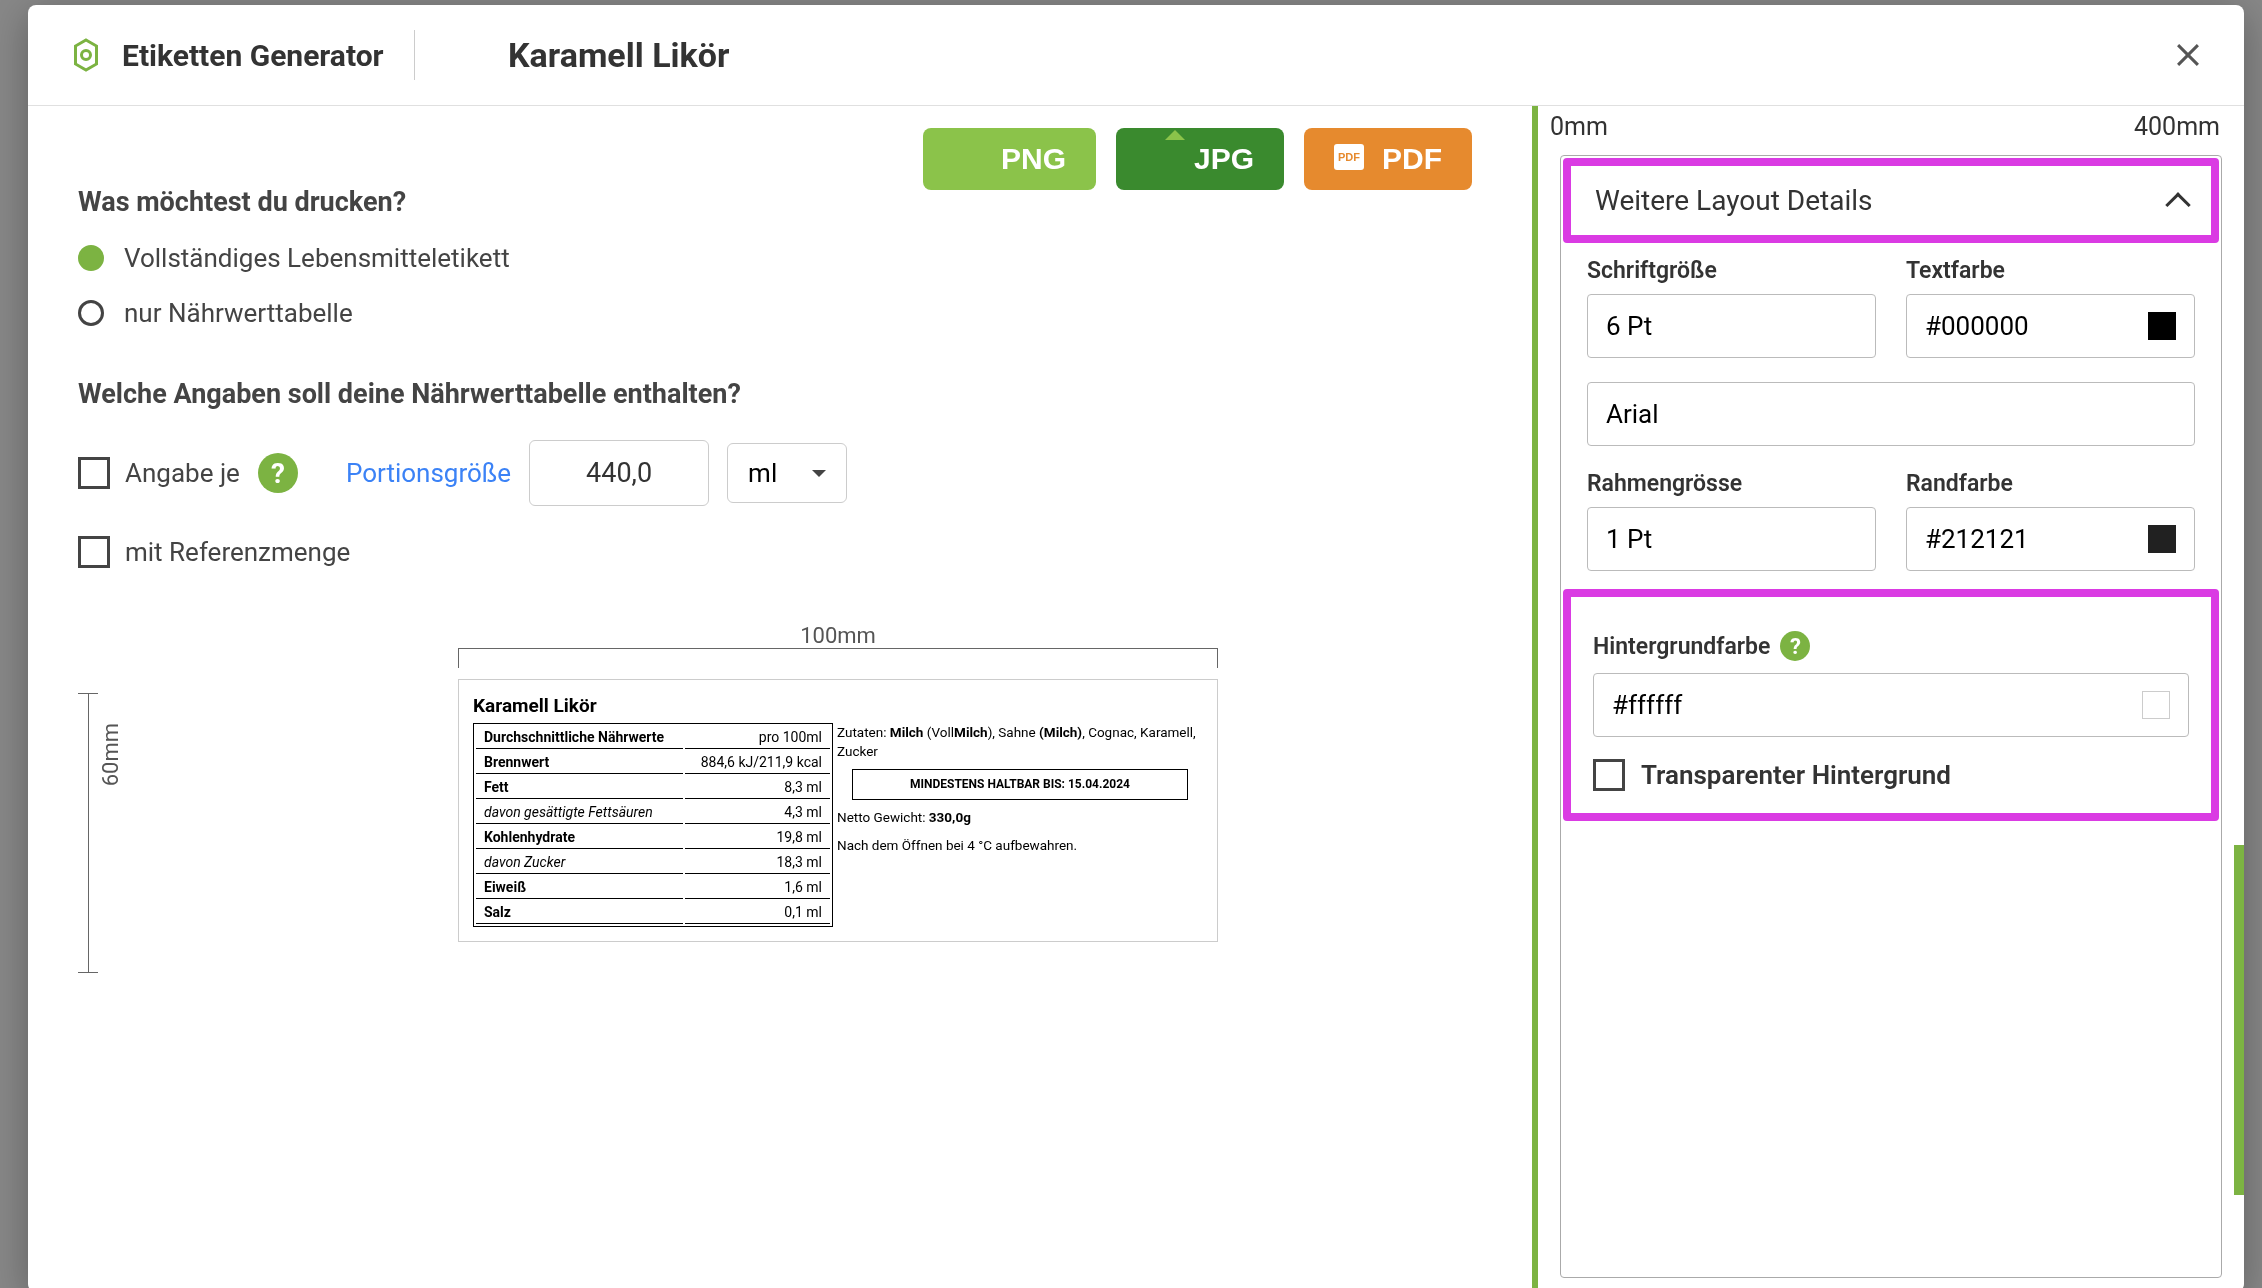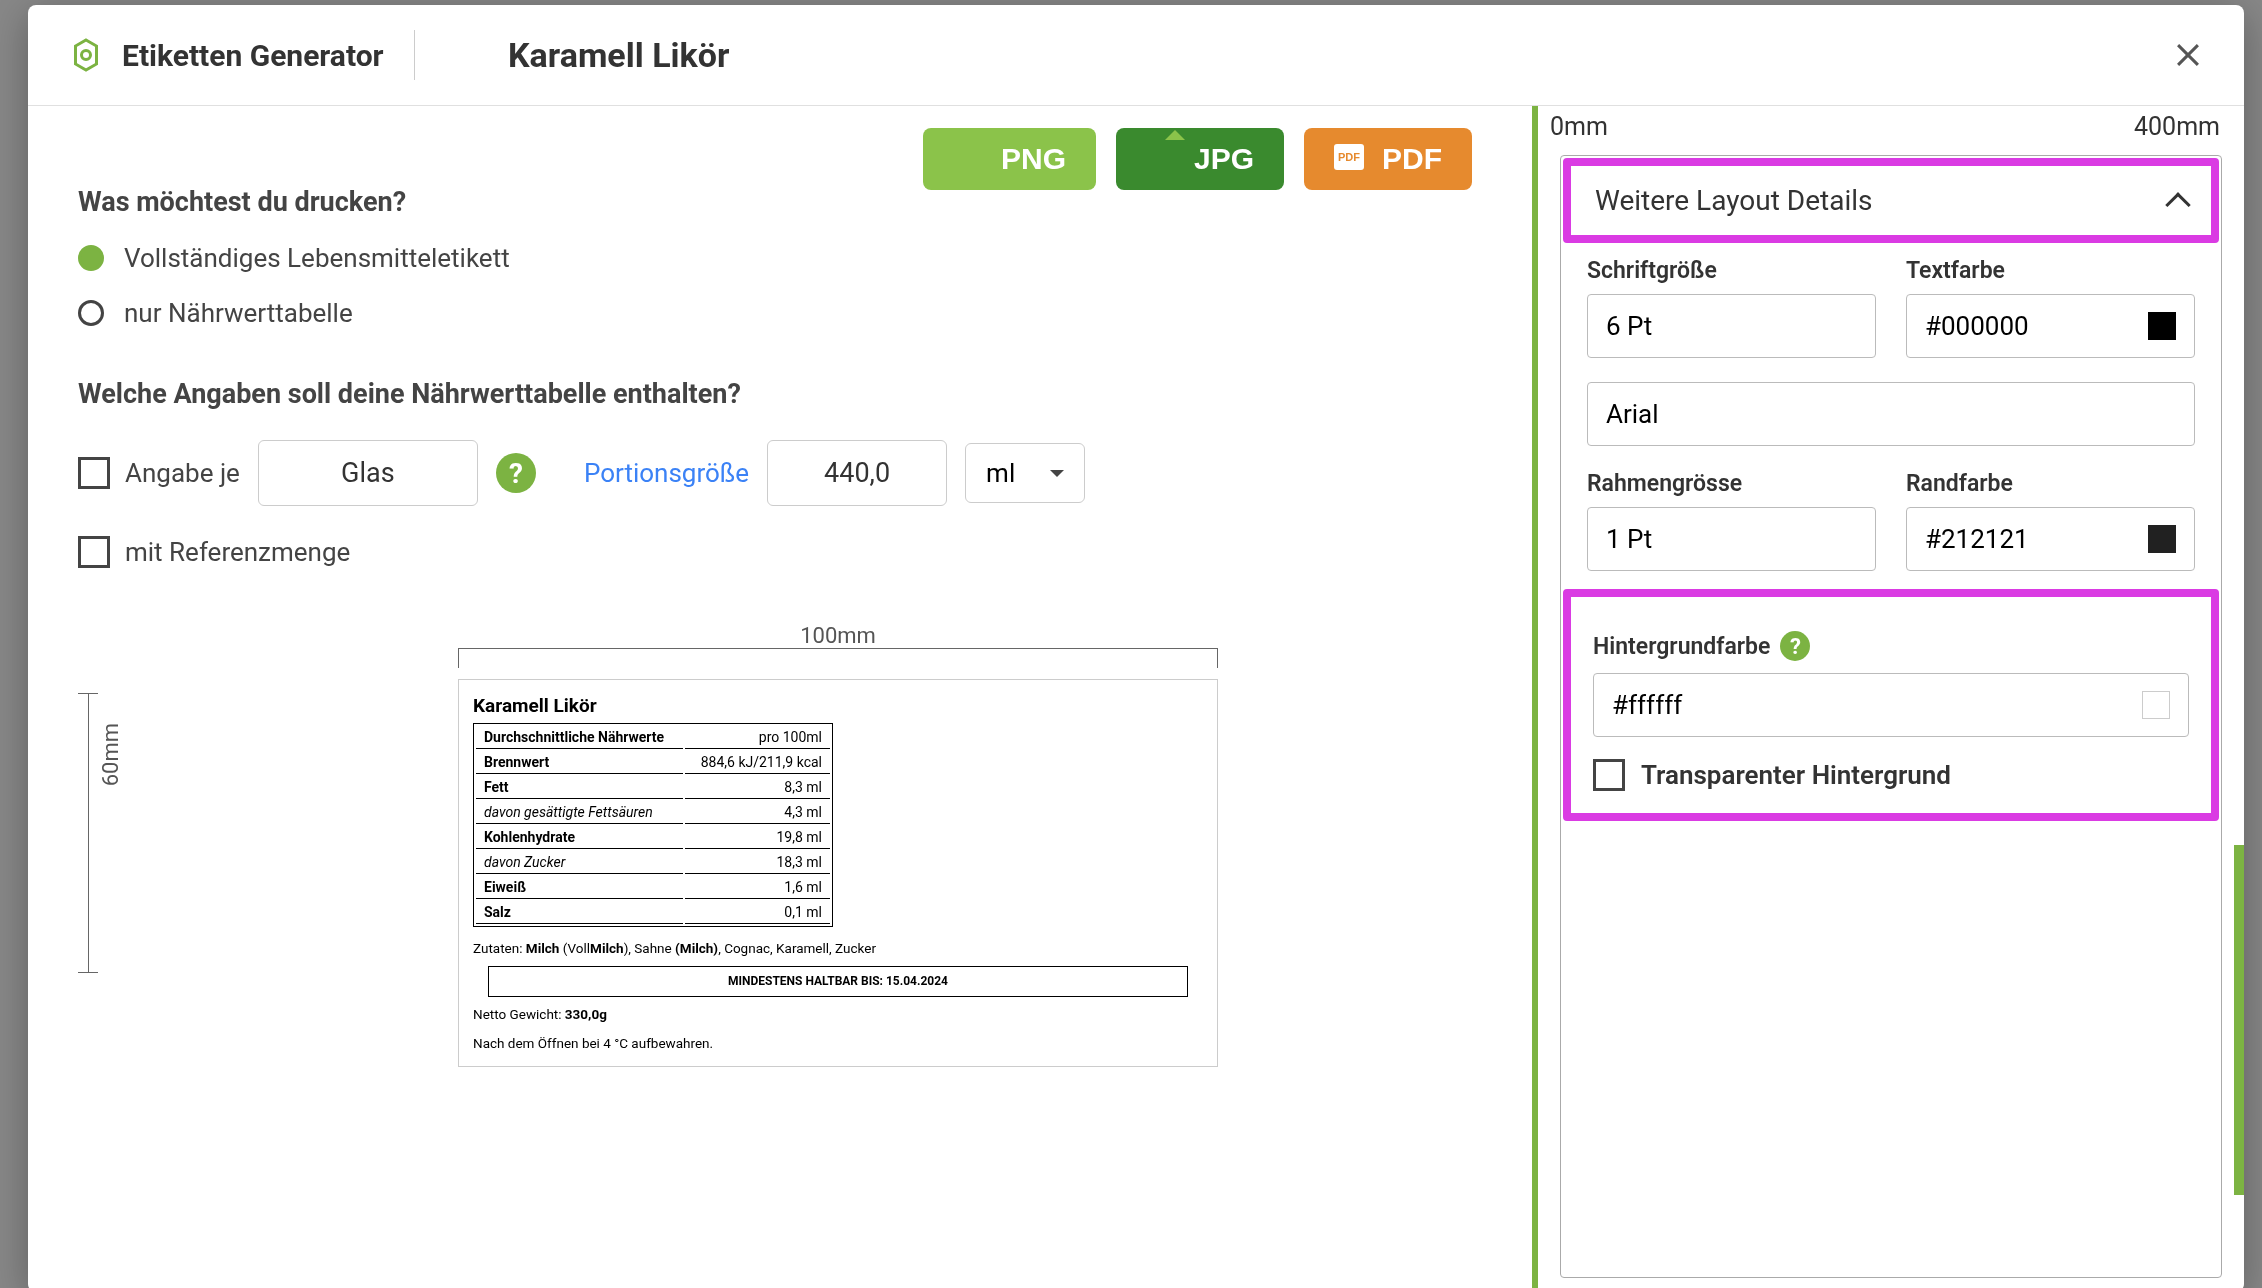--- a/index.html
+++ b/index.html
@@ -53,21 +53,21 @@
 .ruler-top-line { height: 1px; background: #666; position: relative; }
 .ruler-top-line::before, .ruler-top-line::after { content: ""; position: absolute; width: 1px; height: 20px; background: #666; top: 0; }
 .ruler-top-line::before { left: 0; } .ruler-top-line::after { right: 0; }
 .ruler-left { position: absolute; left: 20px; top: 100px; font-size: 22px; color: #555; writing-mode: vertical-lr; transform: rotate(180deg); }
 .ruler-left-line { position: absolute; left: 10px; top: 70px; width: 1px; height: 280px; background: #666; }
 .ruler-left-line::before, .ruler-left-line::after { content: ""; position: absolute; width: 20px; height: 1px; background: #666; left: -10px; }
 .ruler-left-line::before { top: 0; } .ruler-left-line::after { bottom: 0; }
 
 .label-preview { border: 1px solid #ccc; padding: 14px; width: 760px; margin-left: 320px; margin-top: 30px; background: #fff; font-size: 14px; }
 .label-title { font-size: 19px; font-weight: 700; margin-bottom: 6px; }
-.label-content { display: flex; gap: 12px; flex-direction: column; }
+.label-content { display: flex; gap: 4px; }
 .nutrition-table { border: 1px solid #000; width: 360px; font-size: 14px; }
 .nutrition-table tr td { padding: 3px 8px; border-bottom: 1px solid #000; }
 .nutrition-table tr td:first-child { font-weight: 700; }
 .nutrition-table tr td:last-child { text-align: right; }
 .nutrition-table tr.sub td:first-child { font-style: italic; font-weight: 400; }
 .label-right { flex: 1; font-size: 13.5px; line-height: 1.4; }
 .best-before { border: 1px solid #000; padding: 6px 10px; margin: 8px 15px; font-size: 12px; text-align: center; }
 
 .right-panel { width: 712px; border-left: 6px solid #7cb342; display: flex; flex-direction: column; overflow: hidden; }
 .tabs { display: flex; }
@@ -149,21 +149,20 @@
         </label>
       </div>
 
       <div class="question">Welche Angaben soll deine Nährwerttabelle enthalten?</div>
 
       <div class="form-row">
         <label class="checkbox-wrap">
           <span class="checkbox"></span>
           <span>Angabe je</span>
         </label>
-        <div class="input-field glas">Glas</div>
         <div class="help-icon">?</div>
         <span class="form-label">Portionsgröße</span>
         <div class="input-field portion">440,0</div>
         <div class="select-field">
           <span>ml</span>
           <span class="select-caret"></span>
         </div>
       </div>
 
       <div class="form-row">

